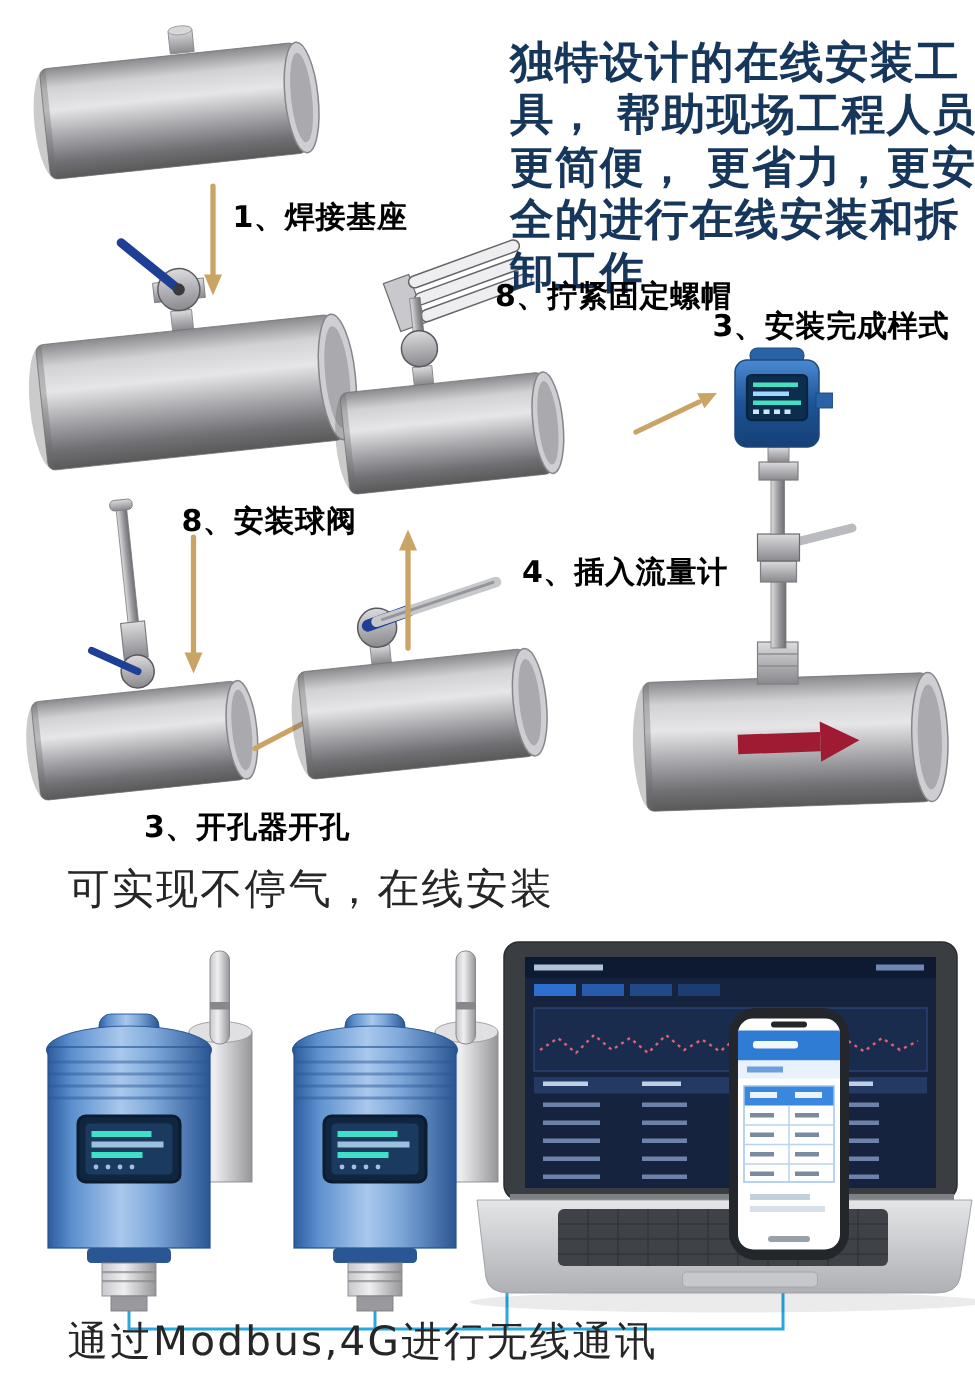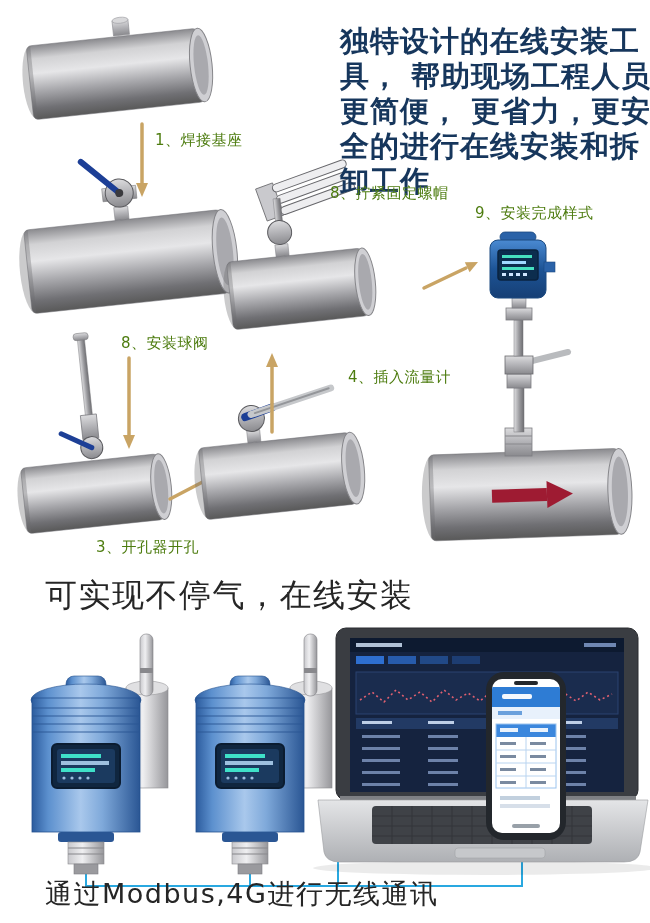--- a/index.html
+++ b/index.html
@@ -1,23 +1,23 @@
 <!DOCTYPE html>
 <html><head>
 <meta charset="utf-8">
 <style>
   html,body{margin:0;padding:0;background:#fff;}
   .page{position:relative;width:650px;height:923px;background:#ffffff;overflow:hidden;
         font-family:"DejaVu Sans","Liberation Sans",sans-serif;}
   .layer{position:absolute;left:0;top:0;}
   .intro{position:absolute;left:322px;top:24px;width:328px;font-size:29px;line-height:35px;
          letter-spacing:1px;color:#16365c;font-weight:600;white-space:pre-line;margin-left:18px;}
-  .step-label{position:absolute;font-size:15px;font-weight:normal;color:#4d7c0f;
+  .step-label{position:absolute;font-size:20px;font-weight:bold;color:#000000;
               letter-spacing:.5px;white-space:nowrap;}
-  .caption{position:absolute;font-size:32px;color:#262626;letter-spacing:1.5px;white-space:nowrap;}
+  .caption{position:absolute;font-size:28px;color:#262626;letter-spacing:1.5px;white-space:nowrap;}
   .lbl1{left:155px;top:131px;} .lbl2{left:121px;top:334px;} .lbl3{left:96px;top:538px;}
   .lbl4{left:348px;top:368px;} .lbl5{left:330px;top:184px;} .lbl6{left:475px;top:204px;}
   .cap-mid{left:45px;top:574px;} .cap-bot{left:45px;top:876px;font-size:27px;}
 </style>
 </head>
 <body>
 
 <div class="page">
 
   <svg class="layer" width="650" height="923" viewBox="0 0 650 923">
@@ -299,17 +299,17 @@
 具， 帮助现场工程人员
 更简便， 更省力，更安
 全的进行在线安装和拆
 卸工作</div>
 
   <div class="step-label lbl1">1、焊接基座</div>
   <div class="step-label lbl2">8、安装球阀</div>
   <div class="step-label lbl3">3、开孔器开孔</div>
   <div class="step-label lbl4">4、插入流量计</div>
   <div class="step-label lbl5">8、拧紧固定螺帽</div>
-  <div class="step-label lbl6">9、安装完成样式</div>
+  <div class="step-label lbl6">3、安装完成样式</div>
 
   <div class="caption cap-mid">可实现不停气，在线安装</div>
   <div class="caption cap-bot">通过Modbus,4G进行无线通讯</div>
 </div>
 
 </body></html>

